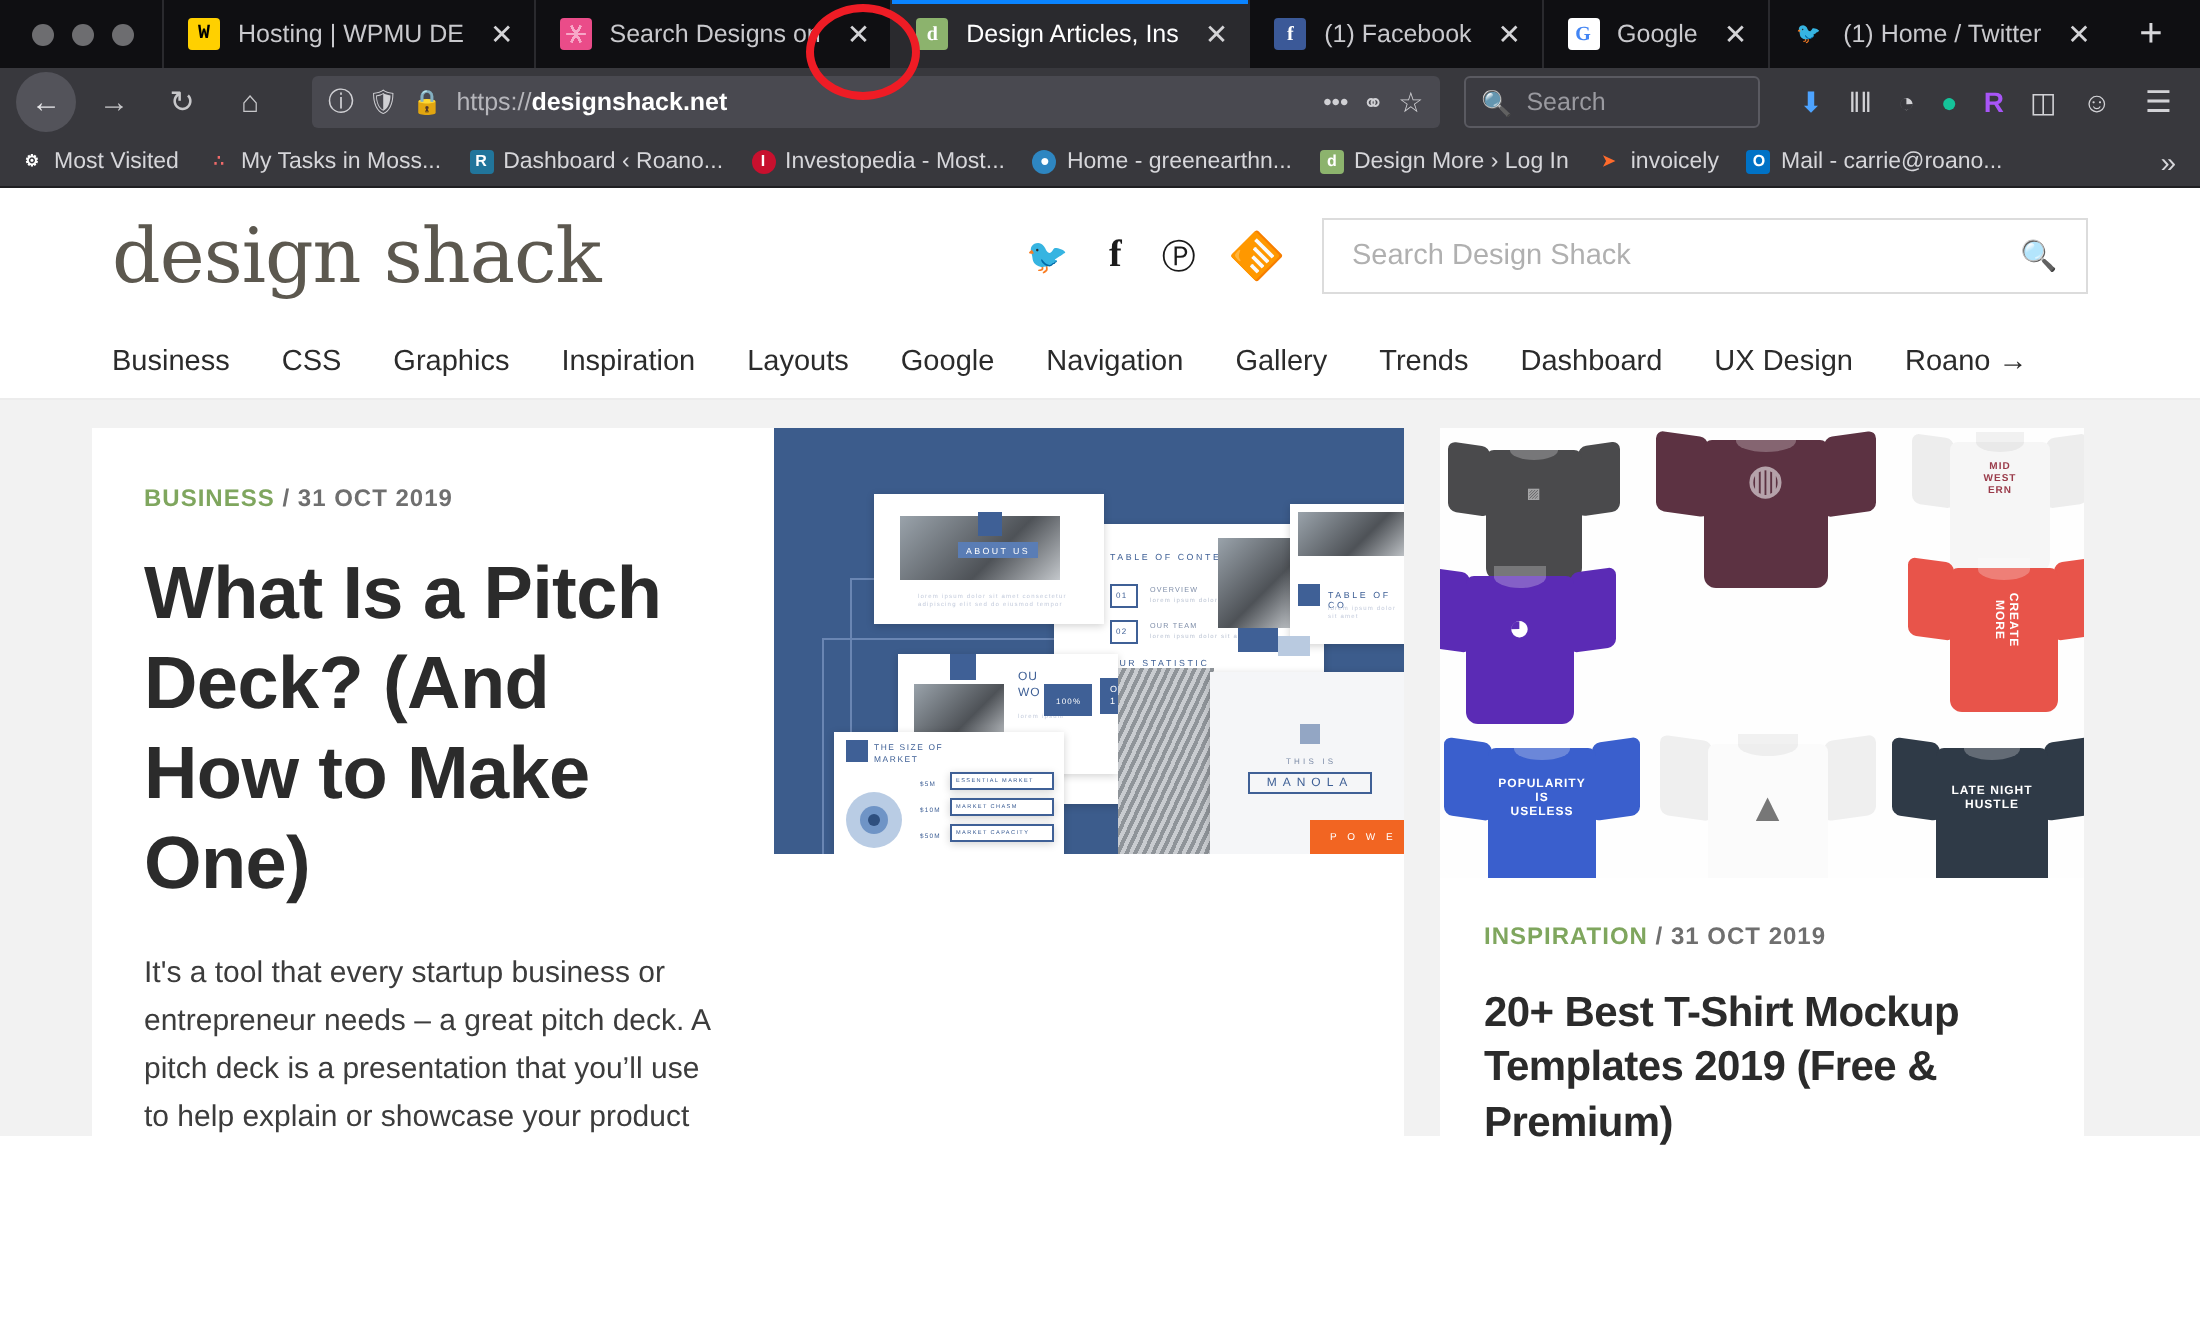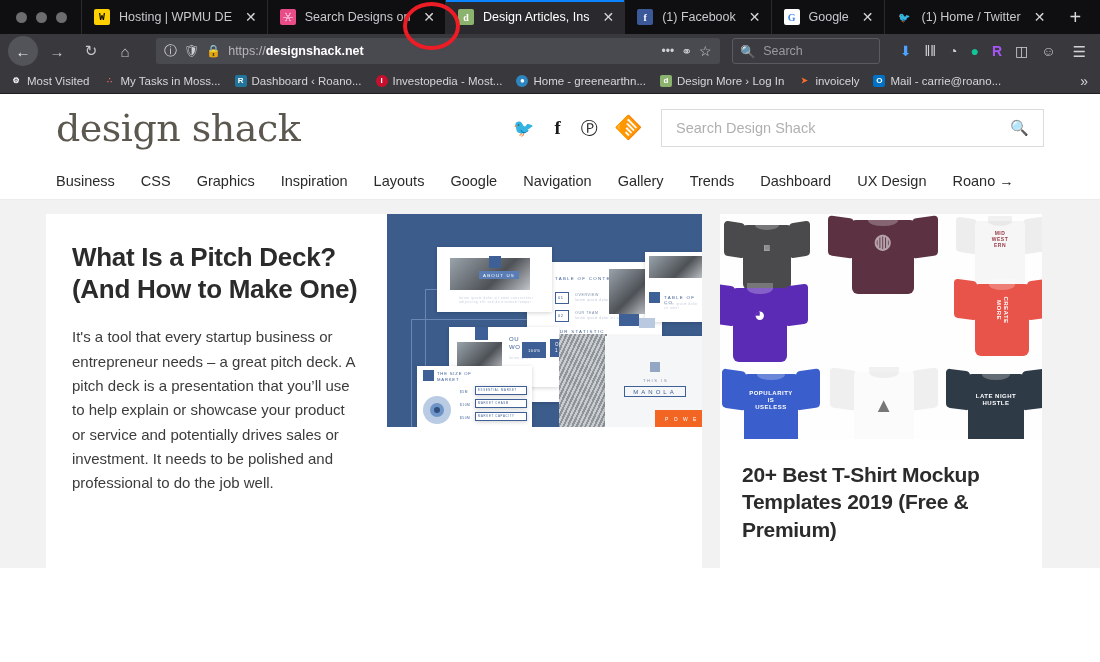--- a/index.html
+++ b/index.html
@@ -133,21 +133,21 @@
 
   .content {
     background: #f2f2f2; height: 368px; padding: 14px 56px 0 46px;
     display: flex; gap: 18px; align-items: flex-start;
   }
   .card-main { background: #ffffff; flex: 0 0 656px; display: flex; height: 360px; overflow: hidden; }
   .card-main .textcol { flex: 1; padding: 28px 26px 0 26px; min-width: 0; }
   .meta { font-size: 12px; letter-spacing: 0.5px; color: #6f6f6f; font-weight: 700; margin-bottom: 18px; }
   .meta .cat { color: #7fa65e; }
   .headline {
-    font-size: 26px; line-height: 1.22; color: #2b2b2b; font-weight: 700; letter-spacing: -0.3px;
+    font-size: 37px; line-height: 1.22; color: #2b2b2b; font-weight: 700; letter-spacing: -0.3px;
     margin-bottom: 20px;
   }
   .body-p { font-size: 15px; line-height: 1.62; color: #3c3c3c; }
 
   .card-side { background: #ffffff; flex: 0 0 322px; height: 360px; overflow: hidden; }
   .card-side .sidetext { padding: 22px 22px 0 22px; }
   .card-side .headline { font-size: 21px; line-height: 1.3; }
 
   
   .img-deck {
@@ -340,20 +340,25 @@
       <a href="#">Trends</a>
       <a href="#">Dashboard</a>
       <a href="#">UX Design</a>
       <a href="#">Roano →</a>
     </div>
 
     <div class="content">
 
       <div class="card-main">
         <div class="textcol">
+          <div class="meta">
+            <span class="cat">BUSINESS</span>
+            <span>/</span>
+            <span>31 OCT 2019</span>
+          </div>
           <div class="headline">What Is a Pitch Deck? (And How to Make One)</div>
           <div class="body-p">It's a tool that every startup business or entrepreneur needs – a great pitch deck. A pitch deck is a presentation that you’ll use to help explain or showcase your product or service and potentially drives sales or investment. It needs to be polished and professional to do the job well.</div>
 
         </div>
 
         <div class="img-deck">
 
           <div class="gline" style="left:38px;top:75px;width:200px;height:150px;"></div>
           <div class="gline" style="left:24px;top:105px;width:200px;height:150px;"></div>
 
@@ -479,19 +484,24 @@
           <div class="tee" style="left:226px;top:148px;width:100px;height:84px;">
             <div class="sl l" style="background:#2f3a47"></div>
               <div class="sl r" style="background:#2f3a47"></div>
             <div class="body" style="background:#2f3a47"></div>
               <div class="col"></div>
             <div class="gfx" style="font-size:6px">LATE NIGHT<br>HUSTLE</div>
           </div>
         </div>
 
         <div class="sidetext">
+          <div class="meta">
+            <span class="cat">INSPIRATION</span>
+            <span>/</span>
+            <span>31 OCT 2019</span>
+          </div>
           <div class="headline">20+ Best T-Shirt Mockup Templates 2019 (Free &amp; Premium)</div>
         </div>
       </div>
 
     </div>
   </div>
 </div>
 
 </body></html>

